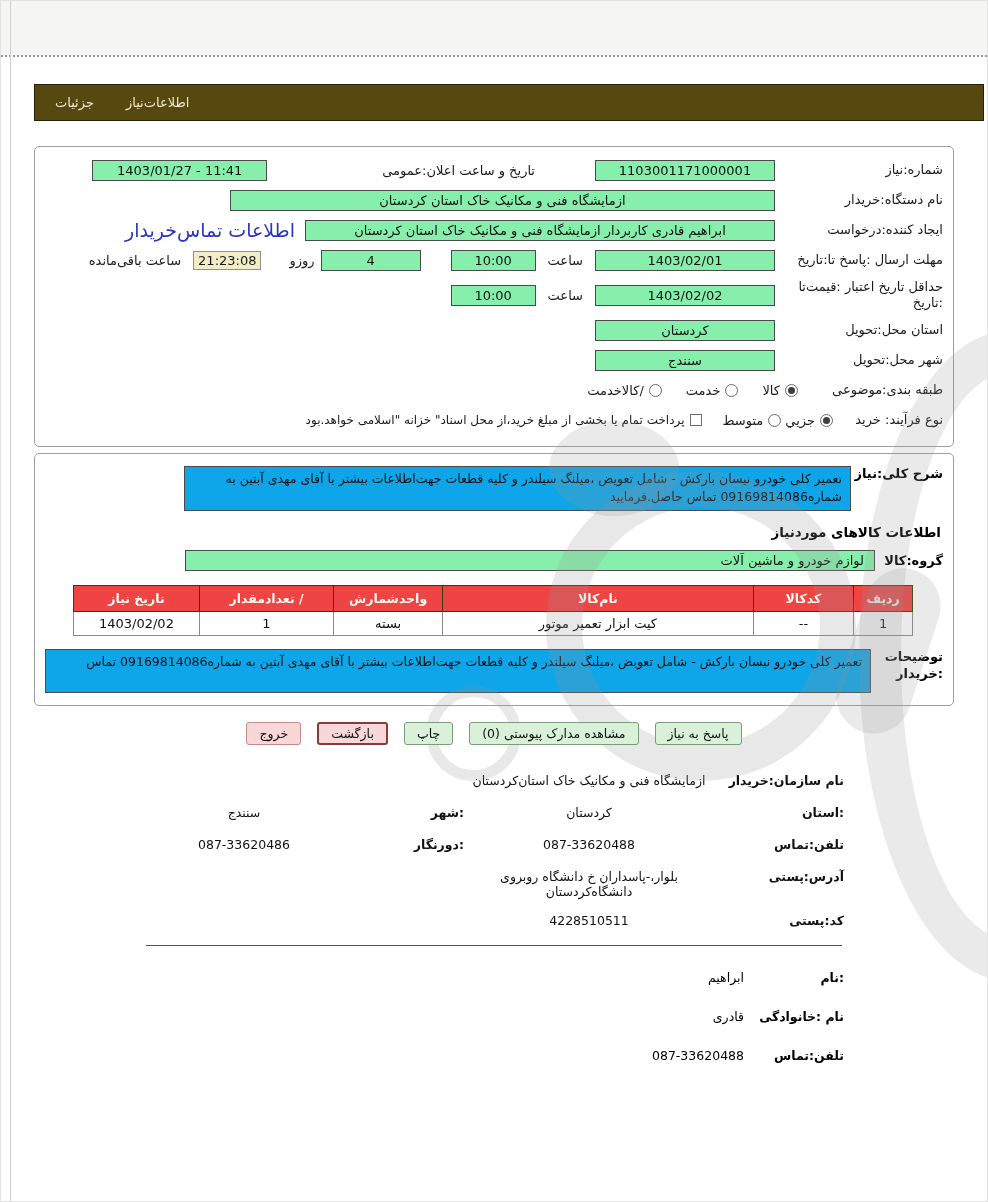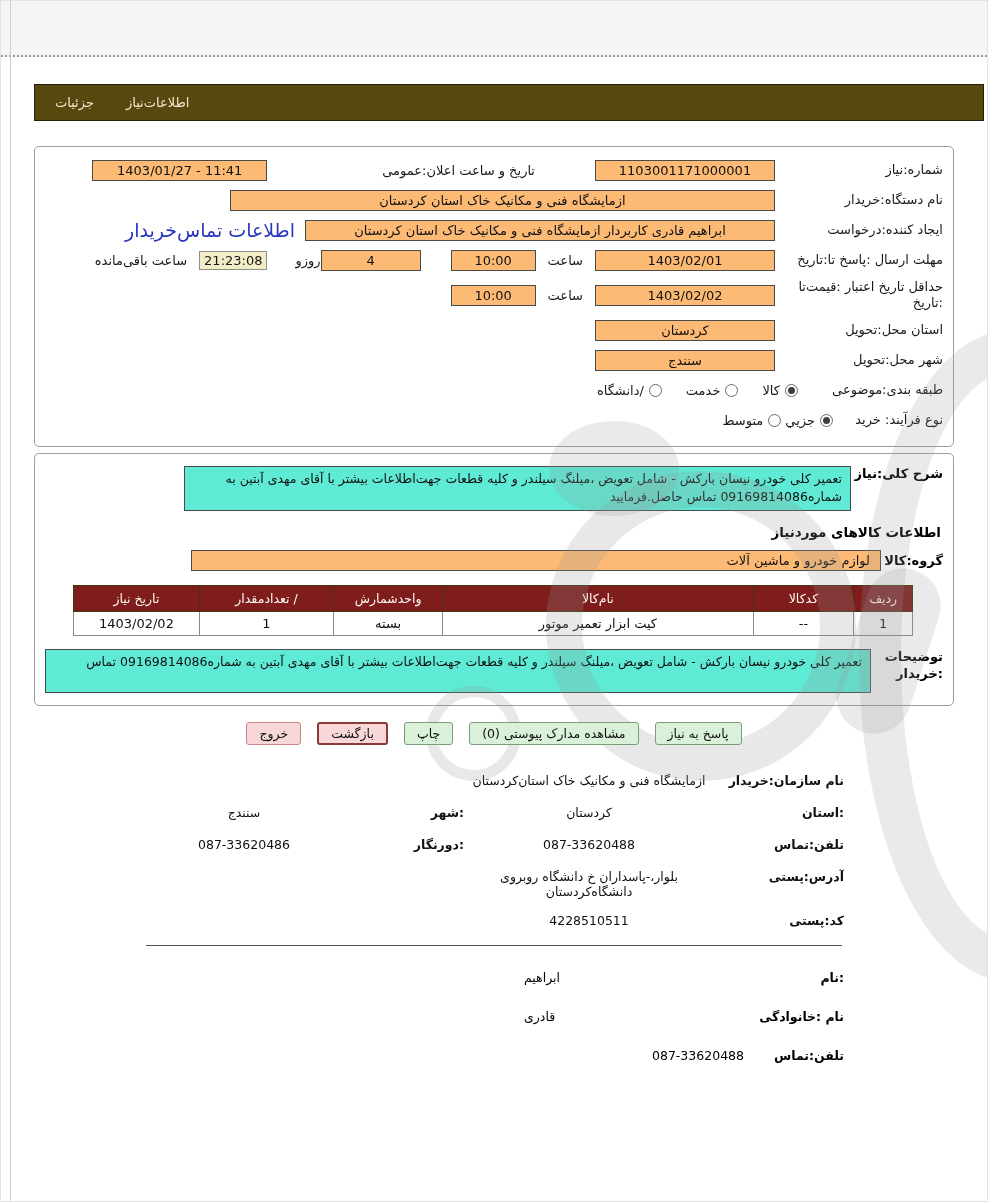--- a/index.html
+++ b/index.html
@@ -11,66 +11,66 @@
   .tabbar{height:37px;background:#57480f;border:1px solid #24200a;margin:27px 3px 0 33px;display:flex;align-items:center;justify-content:flex-end;gap:32px;padding:0 20px;color:#efe8cd;font-size:13px}
   .tab{cursor:pointer}
   
   .panel{position:relative;background:#fff;border:1px solid #9e9e9e;border-radius:5px;margin:25px 33px 0;padding:12px 10px}
   .panel2{margin-top:6px}
   
   .frow{display:flex;align-items:center;margin-bottom:8px;font-size:13px;color:#1a1a1a;min-height:22px}
   .flabel{width:168px;flex-shrink:0;padding-left:6px;line-height:1.25}
   .flabel.med{width:145px}
   .flabel.short{width:110px}
-  .inp{height:21px;border:1px solid #4a4a4a;background:#fdba74;font-family:"DejaVu Sans","Liberation Sans",sans-serif;font-size:13px;text-align:center;direction:ltr;padding:0 10px;color:#111}
+  .inp{height:21px;border:1px solid #4a4a4a;background:#86efac;font-family:"DejaVu Sans","Liberation Sans",sans-serif;font-size:13px;text-align:center;direction:ltr;padding:0 10px;color:#111}
   .inp.fa{direction:rtl}
   .ta-start{text-align:start}
   .w180{width:180px}.w175{width:175px}.w545{width:545px}.w470{width:470px}.w85{width:85px}.w100{width:100px}.w690{width:690px}
-  .mr6{}.mr8{margin-right:12px}.mr10{margin-right:10px}.mr12{margin-right:12px}.mr28{margin-right:28px}.mr30{margin-right:30px}.mr60{margin-right:60px}.mr115{margin-right:115px}
+  .mr6{margin-right:6px}.mr8{margin-right:12px}.mr10{margin-right:10px}.mr12{margin-right:12px}.mr28{margin-right:28px}.mr30{margin-right:30px}.mr60{margin-right:60px}.mr115{margin-right:115px}
   .link{color:#2a35c0;font-size:19px;cursor:pointer}
   .countdown{display:inline-block;min-width:55px;text-align:center;background:#f2edc6;border:1px solid #8f8f8f;padding:1px 4px;font-size:13px;direction:ltr}
   .opt{display:flex;align-items:center;margin-left:24px}
   .radio{width:13px;height:13px;border:1px solid #6a6a6a;border-radius:50%;background:#fff;display:inline-block;flex-shrink:0;position:relative;margin-left:5px;cursor:pointer}
   .radio.checked::after{content:"";position:absolute;inset:2px;background:#3e3e3e;border-radius:50%}
   .checkbox{width:12px;height:12px;border:1px solid #6a6a6a;background:#fff;display:inline-block;flex-shrink:0;margin-left:6px;cursor:pointer}
   .cb-text{font-size:12px;line-height:1.2}
   
   .drow{display:flex;align-items:flex-start}
   .blabel{font-weight:bold;font-size:13px;flex-shrink:0;line-height:1.3}
   .desc-label{width:92px}
-  .textbox{border:1px solid #4a4a4a;font-size:12.5px;line-height:1.5;padding:3px 8px;background:#5eead4;color:#111}
+  .textbox{border:1px solid #4a4a4a;font-size:12.5px;line-height:1.5;padding:3px 8px;background:#0ea5e9;color:#111}
   .desc-box{width:667px}
   .goods-heading{font-weight:bold;font-size:13.5px;margin:13px 2px 10px}
   .group-label{width:62px;padding-top:3px}
   .notes-row{display:flex;align-items:flex-start;margin-top:13px}
   .notes-label{width:72px;font-weight:bold;font-size:13px;line-height:1.3}
   .notes-box{flex:1;min-height:44px}
   
   .goods-table{border-collapse:collapse;table-layout:fixed;width:calc(100% - 58px);margin:14px 30px 0 28px}
-  .goods-table th{background:#7f1d1d;color:#fdfaf0;font-size:12.5px;font-weight:normal;padding:5px 4px;border:1px solid #42370c}
+  .goods-table th{background:#ef4444;color:#fdfaf0;font-size:12.5px;font-weight:bold;padding:5px 4px;border:1px solid #42370c}
   .goods-table td{border:1px solid #8a8a8a;font-size:13px;padding:4px;text-align:center;background:#fff;color:#111}
   
   .btnrow{display:flex;justify-content:center;gap:16px;margin-top:16px;position:relative;z-index:7}
   .btn{height:23px;font-family:"DejaVu Sans","Liberation Sans",sans-serif;font-size:12.5px;padding:2px 12px;border-radius:3px;cursor:pointer;color:#111}
   .btn.green{background:#d9f0d9;border:1px solid #7b9c7b}
   .btn.pink{background:#f7d7d7;border:1px solid #c98888}
   .btn.back{border:2px solid #8b3a3a}
   
   .section-bar{margin:40px 128px 0 150px;height:30px;background:#57480f;color:#f3ecd2;font-weight:bold;font-size:13px;display:flex;align-items:center;justify-content:center;border-radius:2px}
   .info{margin:28px 143px 0 0;font-size:12.5px;color:#111}
   .irow{display:flex;align-items:flex-start;margin-bottom:14px;min-height:18px}
   .ilabel{width:130px;font-weight:bold;flex-shrink:0}
   .ival{width:250px;text-align:center}
   .ilabel2{width:120px;font-weight:bold;flex-shrink:0}
   .ival2{width:200px;text-align:center}
   .rule{margin:8px 145px 0;border:none;border-top:1px solid #555}
   .creator-heading{margin:24px 143px 0 0;font-weight:bold;font-size:13px}
   .crow{display:flex;align-items:center;margin:0 143px 0 0;padding-top:24px;font-size:12.5px}
   .clabel{width:100px;font-weight:bold;flex-shrink:0}
-  .cval{width:220px;text-align:left}
+  .cval{width:220px;text-align:right}
   
   .wm{position:absolute;z-index:6;pointer-events:none}
   .wm-ring{left:545px;top:470px;width:310px;height:310px;border:36px solid rgba(150,150,150,.22);border-radius:50%}
   .wm-arc{left:858px;top:330px;width:300px;height:650px;border:42px solid rgba(150,150,150,.20);border-radius:50%}
   .wm-blob{left:548px;top:420px;width:130px;height:95px;background:rgba(150,150,150,.20);border-radius:50%}
   .wm-ring2{left:425px;top:685px;width:95px;height:95px;border:11px solid rgba(150,150,150,.22);border-radius:50%}
   .wm-wedge{left:850px;top:565px;width:75px;height:170px;background:rgba(150,150,150,.20);border-radius:40px;transform:rotate(18deg)}
 </style>
 </head>
 <body>
@@ -143,33 +143,37 @@
       <span class="opt">
         <span class="radio checked"></span>
         <span>کالا</span>
       </span>
       <span class="opt">
         <span class="radio"></span>
         <span>خدمت</span>
       </span>
       <span class="opt">
         <span class="radio"></span>
-        <span>/دانشگاه</span>
+        <span>/کالاخدمت</span>
       </span>
     </div>
 
     <div class="frow" style="margin-bottom:2px">
       <span class="flabel short">نوع فرآیند: خرید</span>
       <span class="opt" style="margin-left:4px">
         <span class="radio checked"></span>
         <span>جزیي</span>
       </span>
       <span class="opt" style="margin-left:20px">
         <span class="radio"></span>
         <span>متوسط</span>
+      </span>
+      <span class="opt" style="margin-left:0">
+        <span class="checkbox"></span>
+        <span class="cb-text">پرداخت تمام یا بخشی از مبلغ خرید،از محل اسناد" خزانه "اسلامی خواهد.بود</span>
       </span>
     </div>
   </div>
 
   <div class="panel panel2">
 
     <div class="drow">
       <span class="blabel desc-label">شرح کلی:نیاز</span>
       <div class="textbox desc-box">تعمیر کلی خودرو نیسان بارکش - شامل تعویض ،میلنگ سیلندر و کلیه قطعات جهت‌اطلاعات بیشتر با آقای مهدی آبتین به شماره09169814086 تماس حاصل.فرمایید</div>
     </div>

